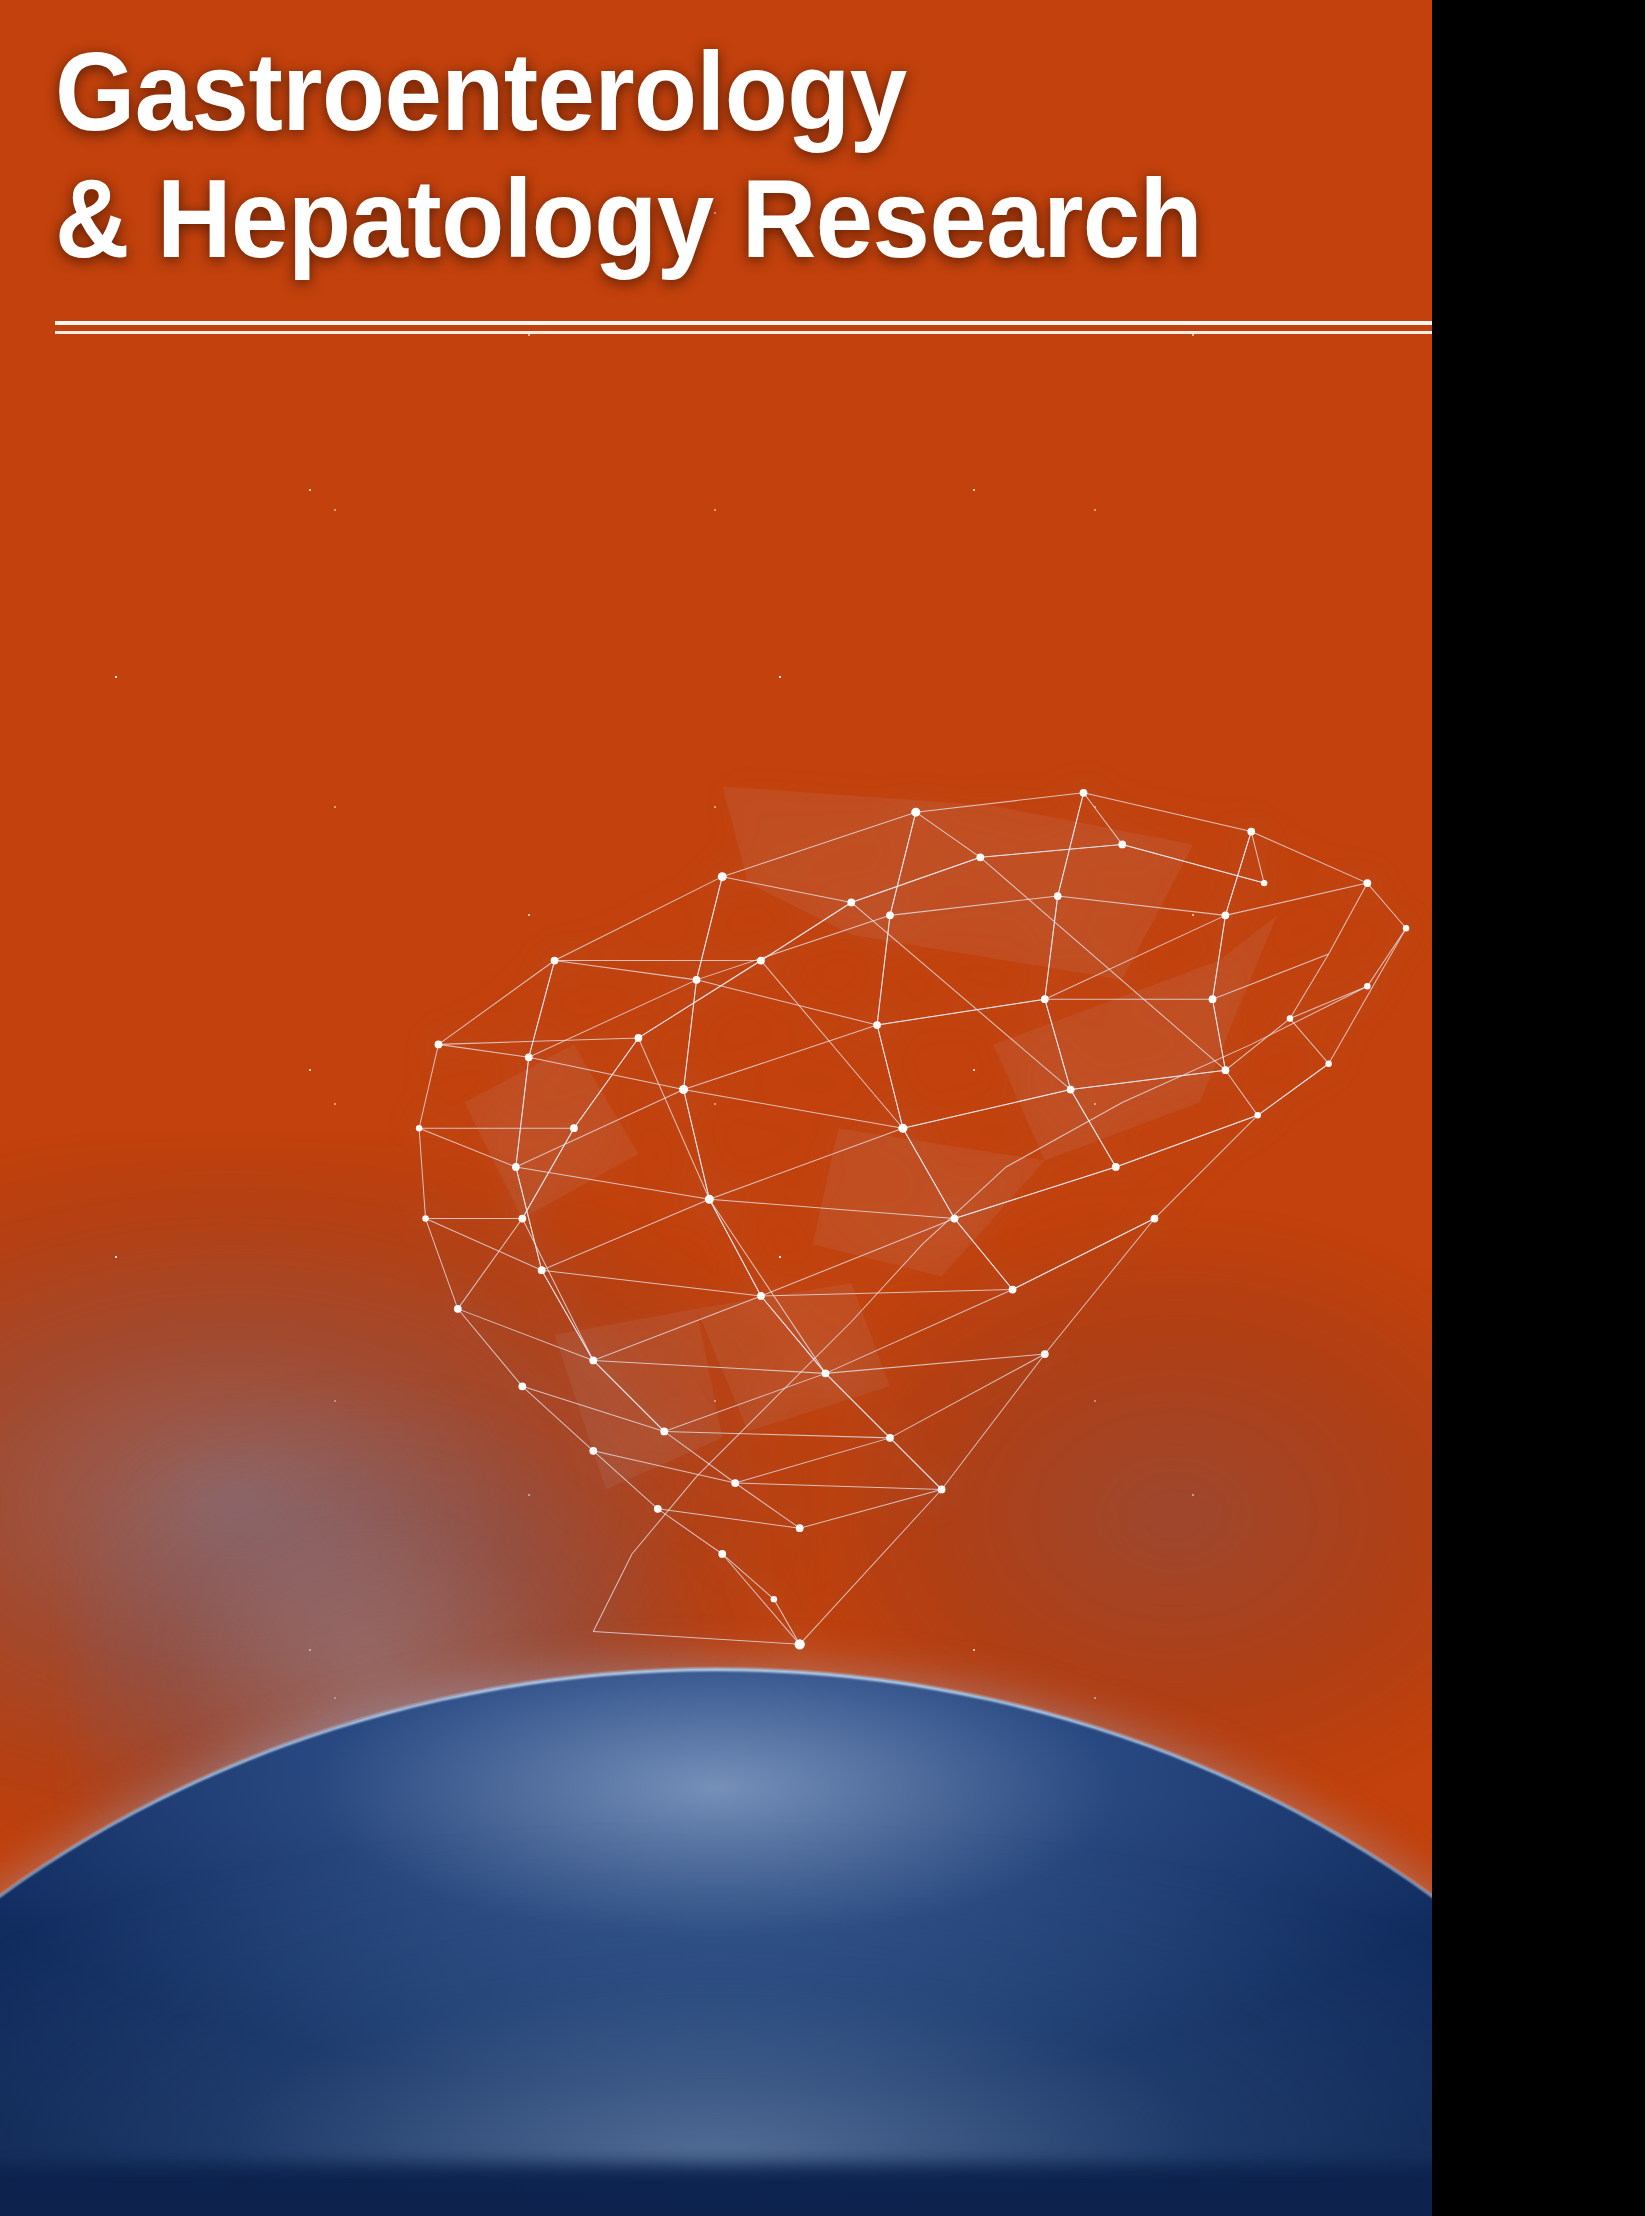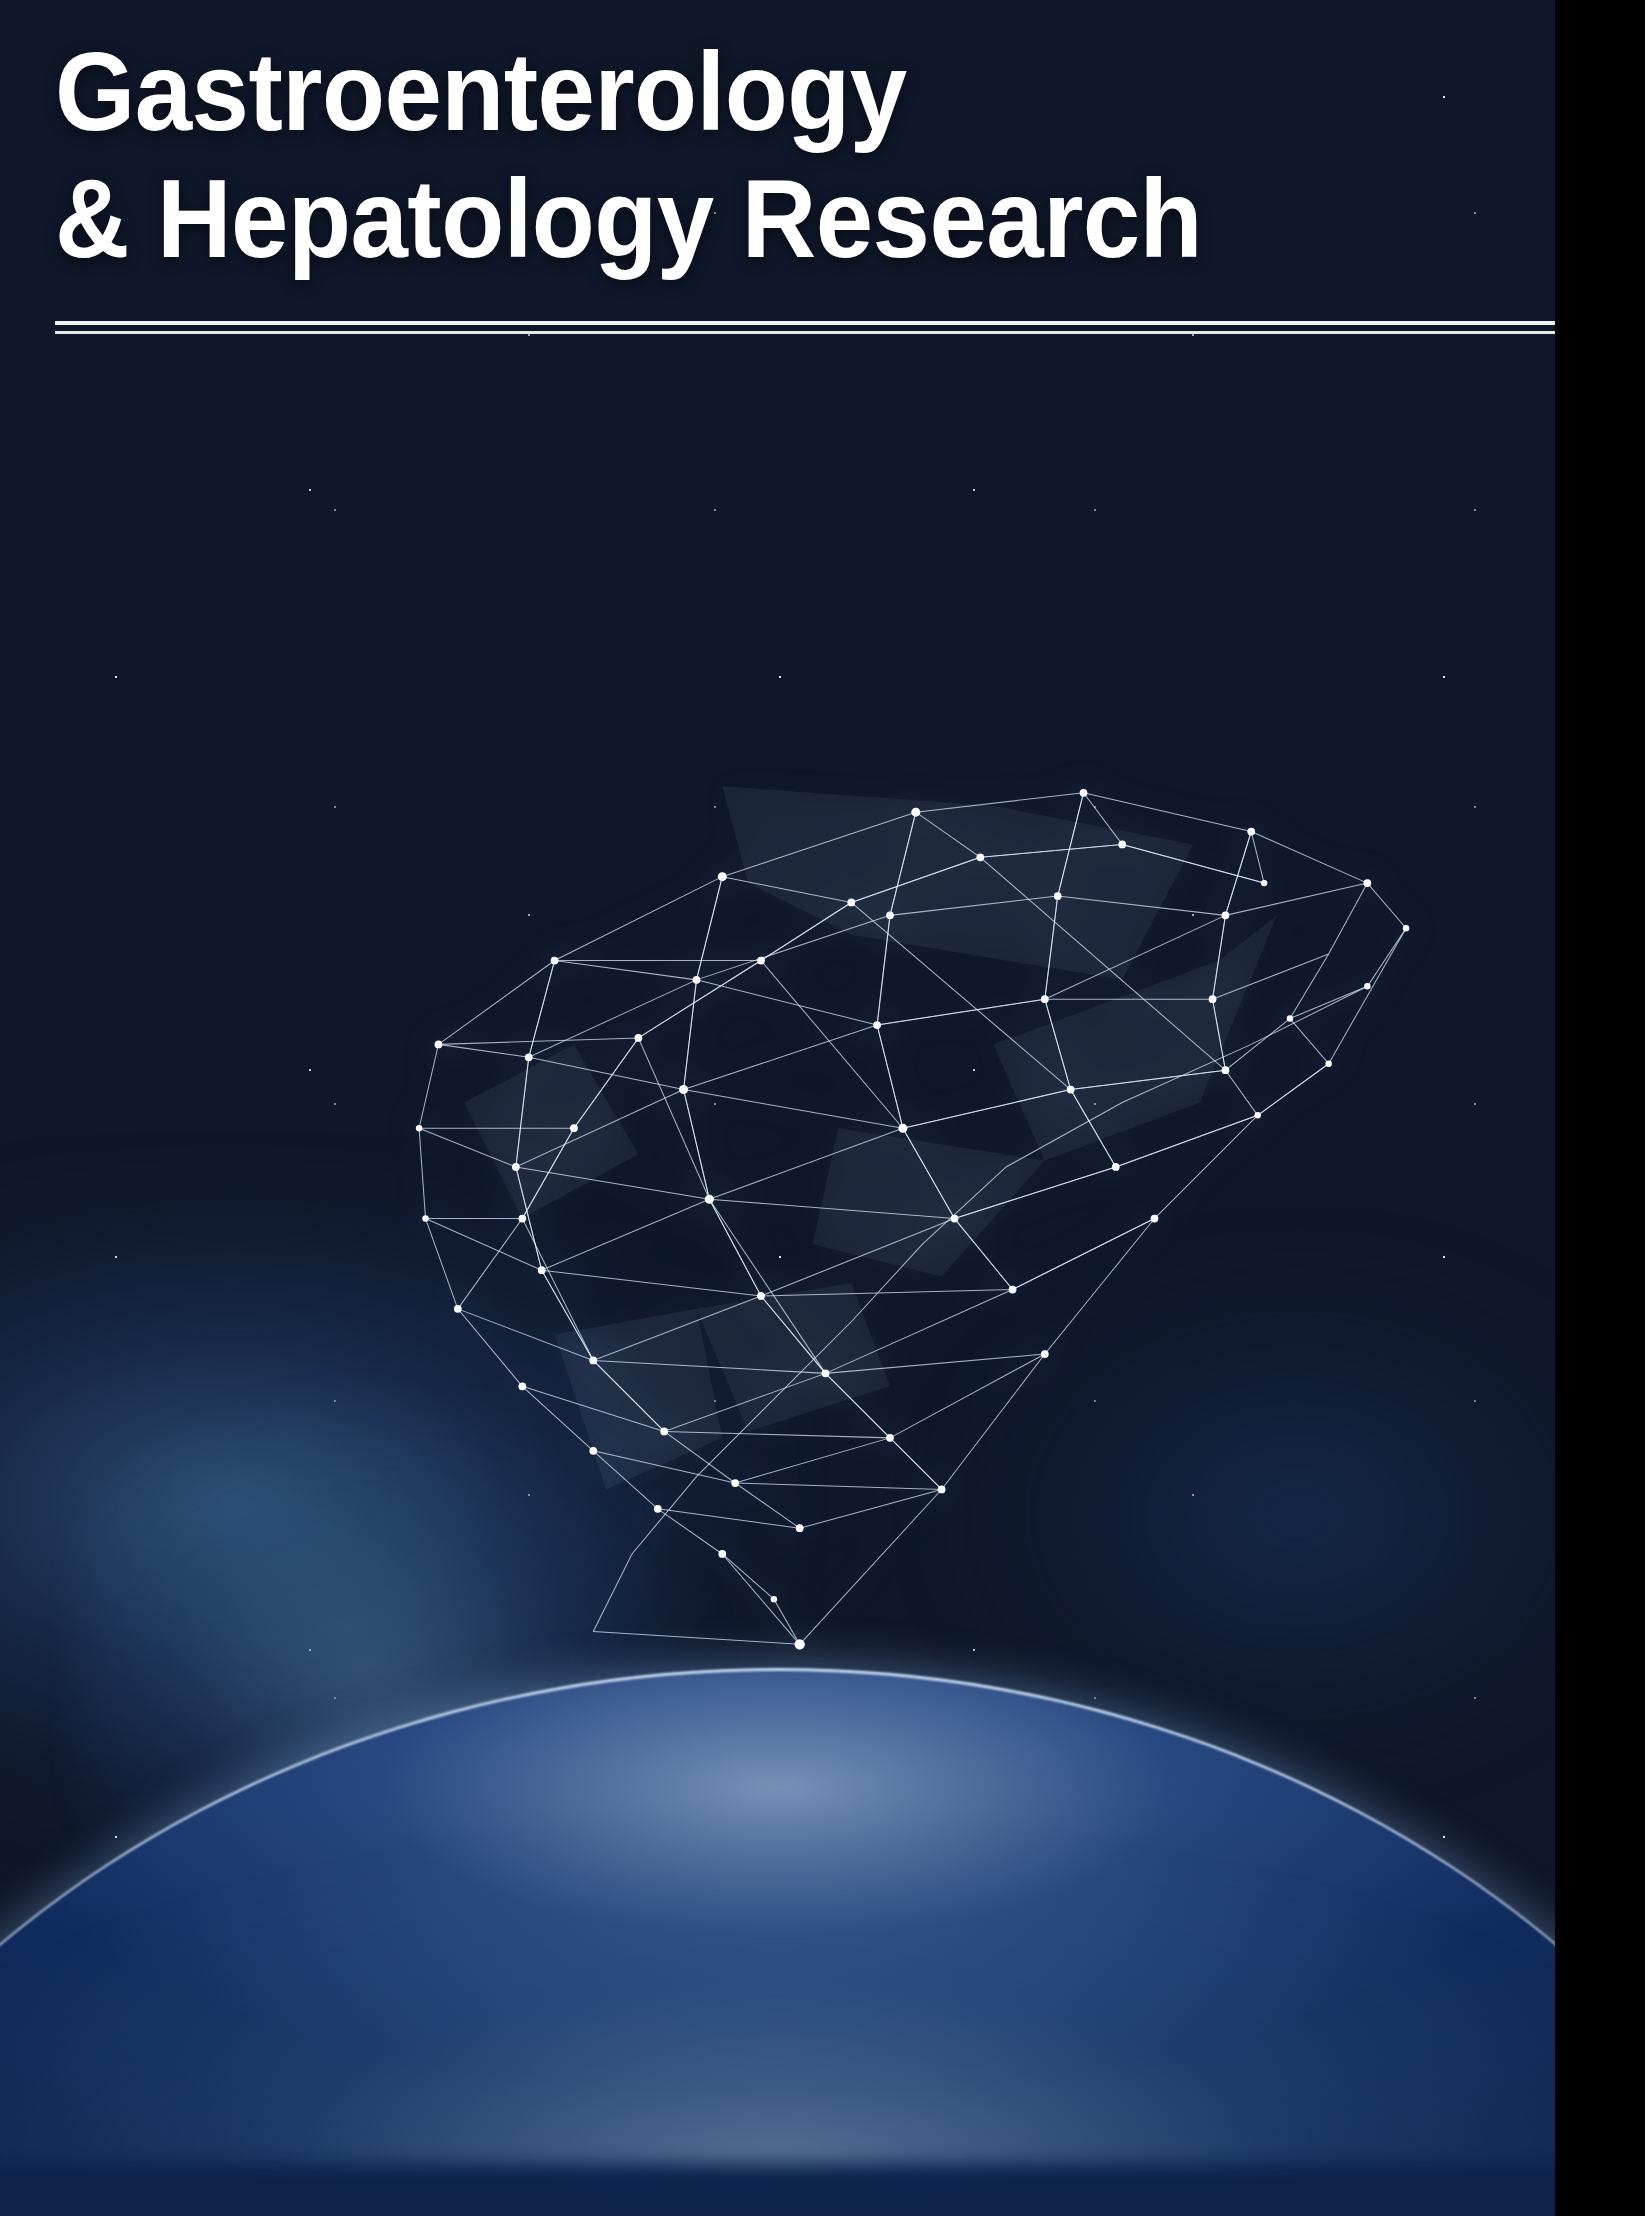--- a/index.html
+++ b/index.html
@@ -10,29 +10,30 @@
   body {
     width: 1645px;
     height: 2216px;
     overflow: hidden;
     font-family: "Liberation Sans", sans-serif;
   }
 
   
   .cover {
     position: relative;
-    width: 1555px;
+    width: 1388px;
     height: 2216px;
     overflow: hidden;
     background:
       radial-gradient(ellipse 903px 580px at 18% 64%, rgba(42,96,150,0.55) 0%, rgba(20,48,92,0.18) 45%, rgba(0,0,0,0) 72%),
       radial-gradient(ellipse 1096px 709px at 72% 78%, rgba(26,62,112,0.45) 0%, rgba(10,28,62,0.12) 50%, rgba(0,0,0,0) 75%),
       radial-gradient(ellipse 774px 516px at 50% 20%, rgba(16,38,82,0.75) 0%, rgba(7,18,48,0.35) 55%, rgba(0,0,0,0) 80%),
       linear-gradient(180deg, #060f2b 0%, #07142f 28%, #0a1a३c 45%, #091834 62%, #0a1b3a 80%, #08142c 100%);
-    background-color: #0f172a;
+    background-color: #c2410c;
+    padding-left: 44px;
   }
 
   
   .stars {
     position: absolute;
     inset: 0;
     pointer-events: none;
   }
   .stars.s1 {
     background-image:

